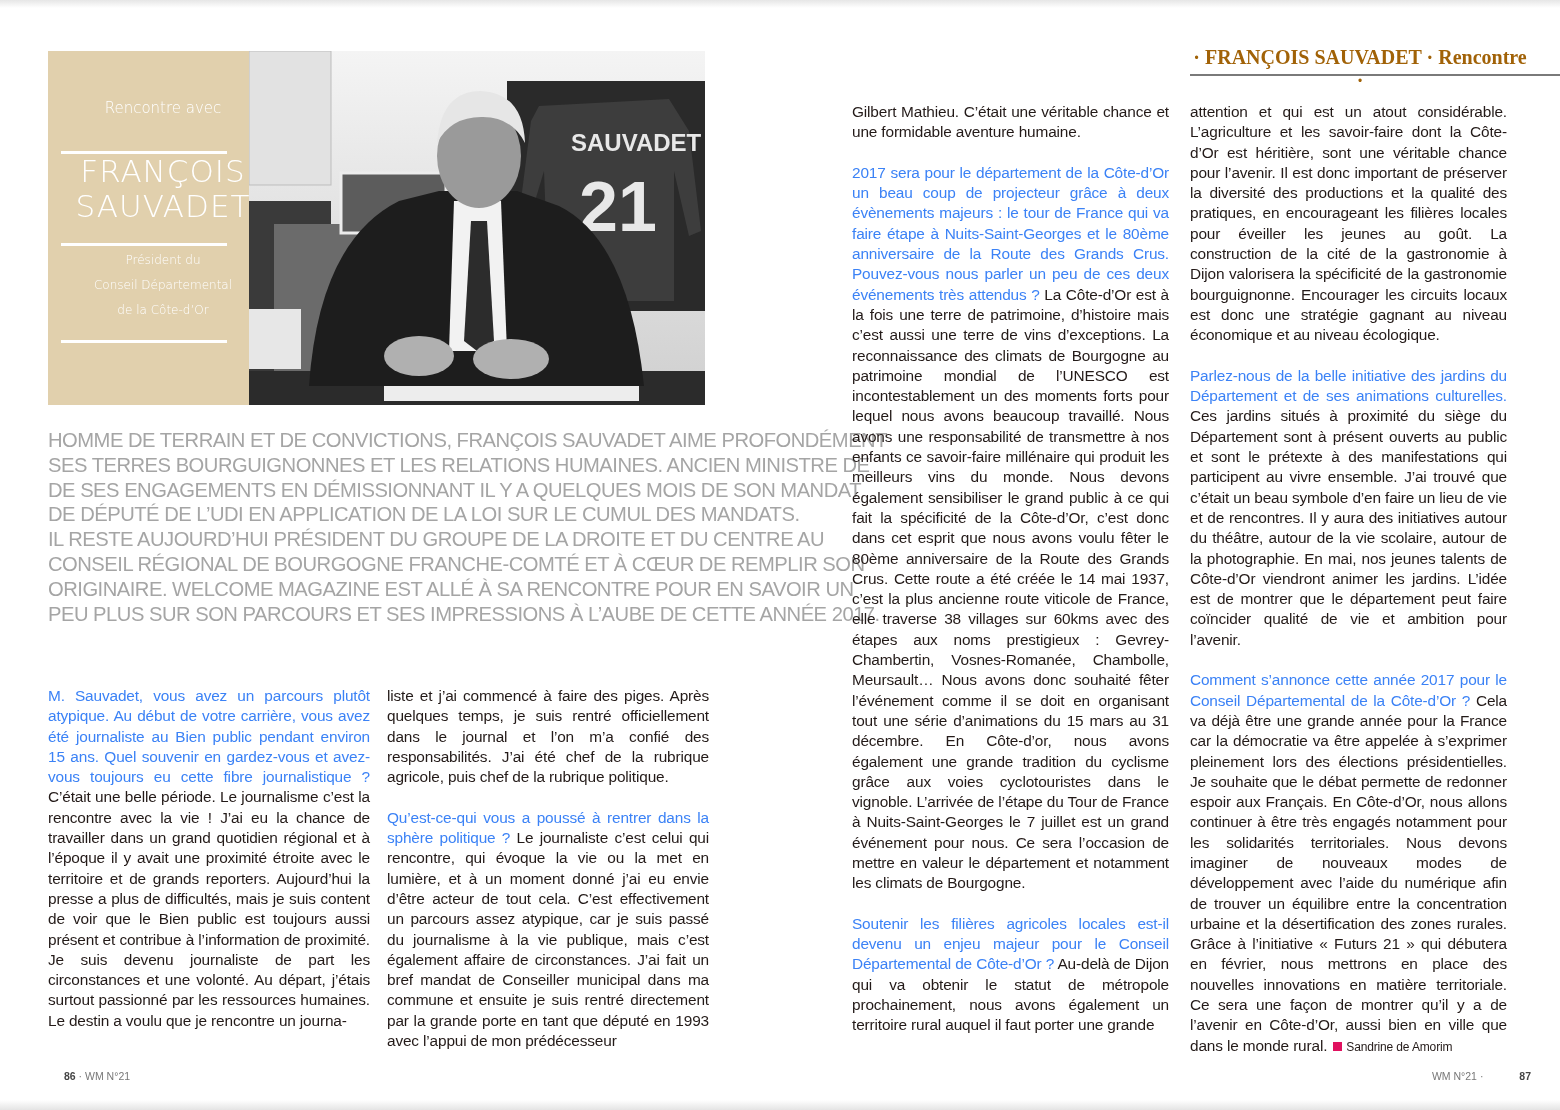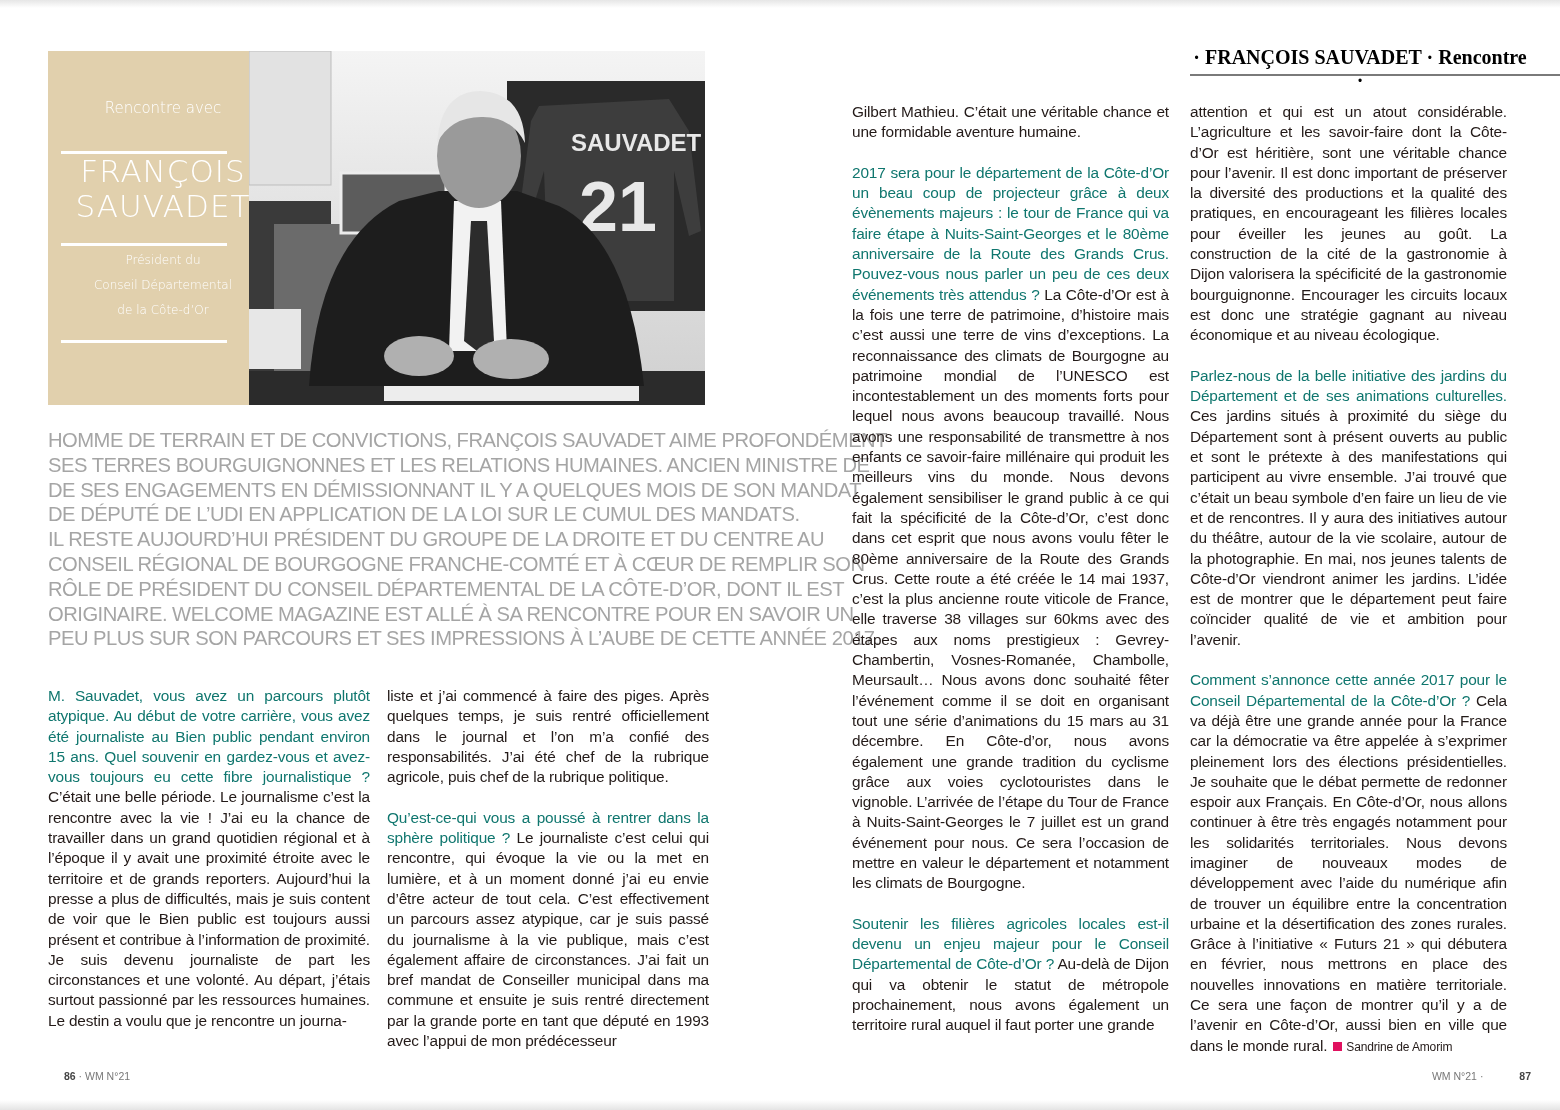--- a/index.html
+++ b/index.html
@@ -21,27 +21,27 @@
   .photo { position: absolute; left: 249px; top: 51px; width: 456px; height: 354px; background: #d8d8d8; overflow: hidden; }
   .photo svg { width: 100%; height: 100%; display: block; }
 
   
   .chapeau { position: absolute; left: 48px; top: 428px; width: 657px; font-family: "Liberation Sans Narrow", "Liberation Sans", sans-serif; font-size: 20.2px; line-height: 24.8px; color: #a5a5a5; text-transform: uppercase; text-align: justify; text-align-last: justify; font-stretch: condensed; letter-spacing: -0.5px; }
   .chapeau span { display: block; white-space: nowrap; }
 
   
   .col { position: absolute; width: 322px; font-size: 15.4px; line-height: 20.3px; text-align: justify; color: #231a18; letter-spacing: -0.15px; }
   .col p { margin-bottom: 20.3px; }
-  .col .q { color: #0f766e; }
+  .col .q { color: #3b82f6; }
   .col1 { left: 48px; top: 686px; }
   .col2 { left: 387px; top: 686px; }
   .col3 { left: 852px; top: 102px; width: 317px; }
   .col4 { left: 1190px; top: 102px; width: 317px; }
 
-  .running-head { position: absolute; left: 1190px; top: 42px; width: 370px; height: 34px; border-bottom: 2px solid #7a7a7a; font-family: "Liberation Serif", serif; font-weight: bold; font-size: 20px; color: #000000; text-align: center; padding-top: 4px; padding-right: 30px; letter-spacing: 0px; }
+  .running-head { position: absolute; left: 1190px; top: 42px; width: 370px; height: 34px; border-bottom: 2px solid #7a7a7a; font-family: "Liberation Serif", serif; font-weight: bold; font-size: 20px; color: #a16207; text-align: center; padding-top: 4px; padding-right: 30px; letter-spacing: 0px; }
 
   .signature { white-space: nowrap; font-size: 12px; }
   .sig-square { display: inline-block; width: 9px; height: 9px; background: #e0115f; margin: 0 4px 0 6px; vertical-align: 0px; }
 
   .folio { position: absolute; top: 1070px; font-size: 10.5px; color: #777; letter-spacing: 0px; }
   .folio b { color: #444; font-weight: bold; margin-left: 33px; }
   .folio-left { left: 31px; }
   .folio-right { right: 29px; }
 </style>
 </head>
@@ -103,21 +103,20 @@
   </svg>
 </div>
 
 <div class="chapeau">
   <span>Homme de terrain et de convictions, François Sauvadet aime profondément</span>
   <span>ses terres bourguignonnes et les relations humaines. Ancien ministre de</span>
   <span>de ses engagements en démissionnant il y a quelques mois de son mandat</span>
   <span>de député de l’UDI en application de la loi sur le cumul des mandats.</span>
   <span>Il reste aujourd’hui président du groupe de la Droite et du Centre au</span>
   <span>Conseil régional de Bourgogne Franche-Comté et à cœur de remplir son</span>
-  <span>rôle de président du Conseil Départemental de la Côte-d’Or, dont il est</span>
   <span>originaire. Welcome Magazine est allé à sa rencontre pour en savoir un</span>
   <span>peu plus sur son parcours et ses impressions à l’aube de cette année 2017.</span>
 </div>
 
 <div class="col col1">
   <p><span class="q">M. Sauvadet, vous avez un parcours plutôt atypique. Au début de votre carrière, vous avez été journaliste au Bien public pendant environ 15 ans. Quel souvenir en gardez-vous et avez-vous toujours eu cette fibre journalistique ?</span><span> C’était une belle période. Le journalisme c’est la rencontre avec la vie ! J’ai eu la chance de travailler dans un grand quotidien régional et à l’époque il y avait une proximité étroite avec le territoire et de grands reporters. Aujourd’hui la presse a plus de difficultés, mais je suis content de voir que le Bien public est toujours aussi présent et contribue à l’information de proximité. Je suis devenu journaliste de part les circonstances et une volonté. Au départ, j’étais surtout passionné par les ressources humaines. Le destin a voulu que je rencontre un journa-</span></p>
 </div>
 
 <div class="col col2">
   <p>liste et j’ai commencé à faire des piges. Après quelques temps, je suis rentré officiellement dans le journal et l’on m’a confié des responsabilités. J’ai été chef de la rubrique agricole, puis chef de la rubrique politique.</p>

